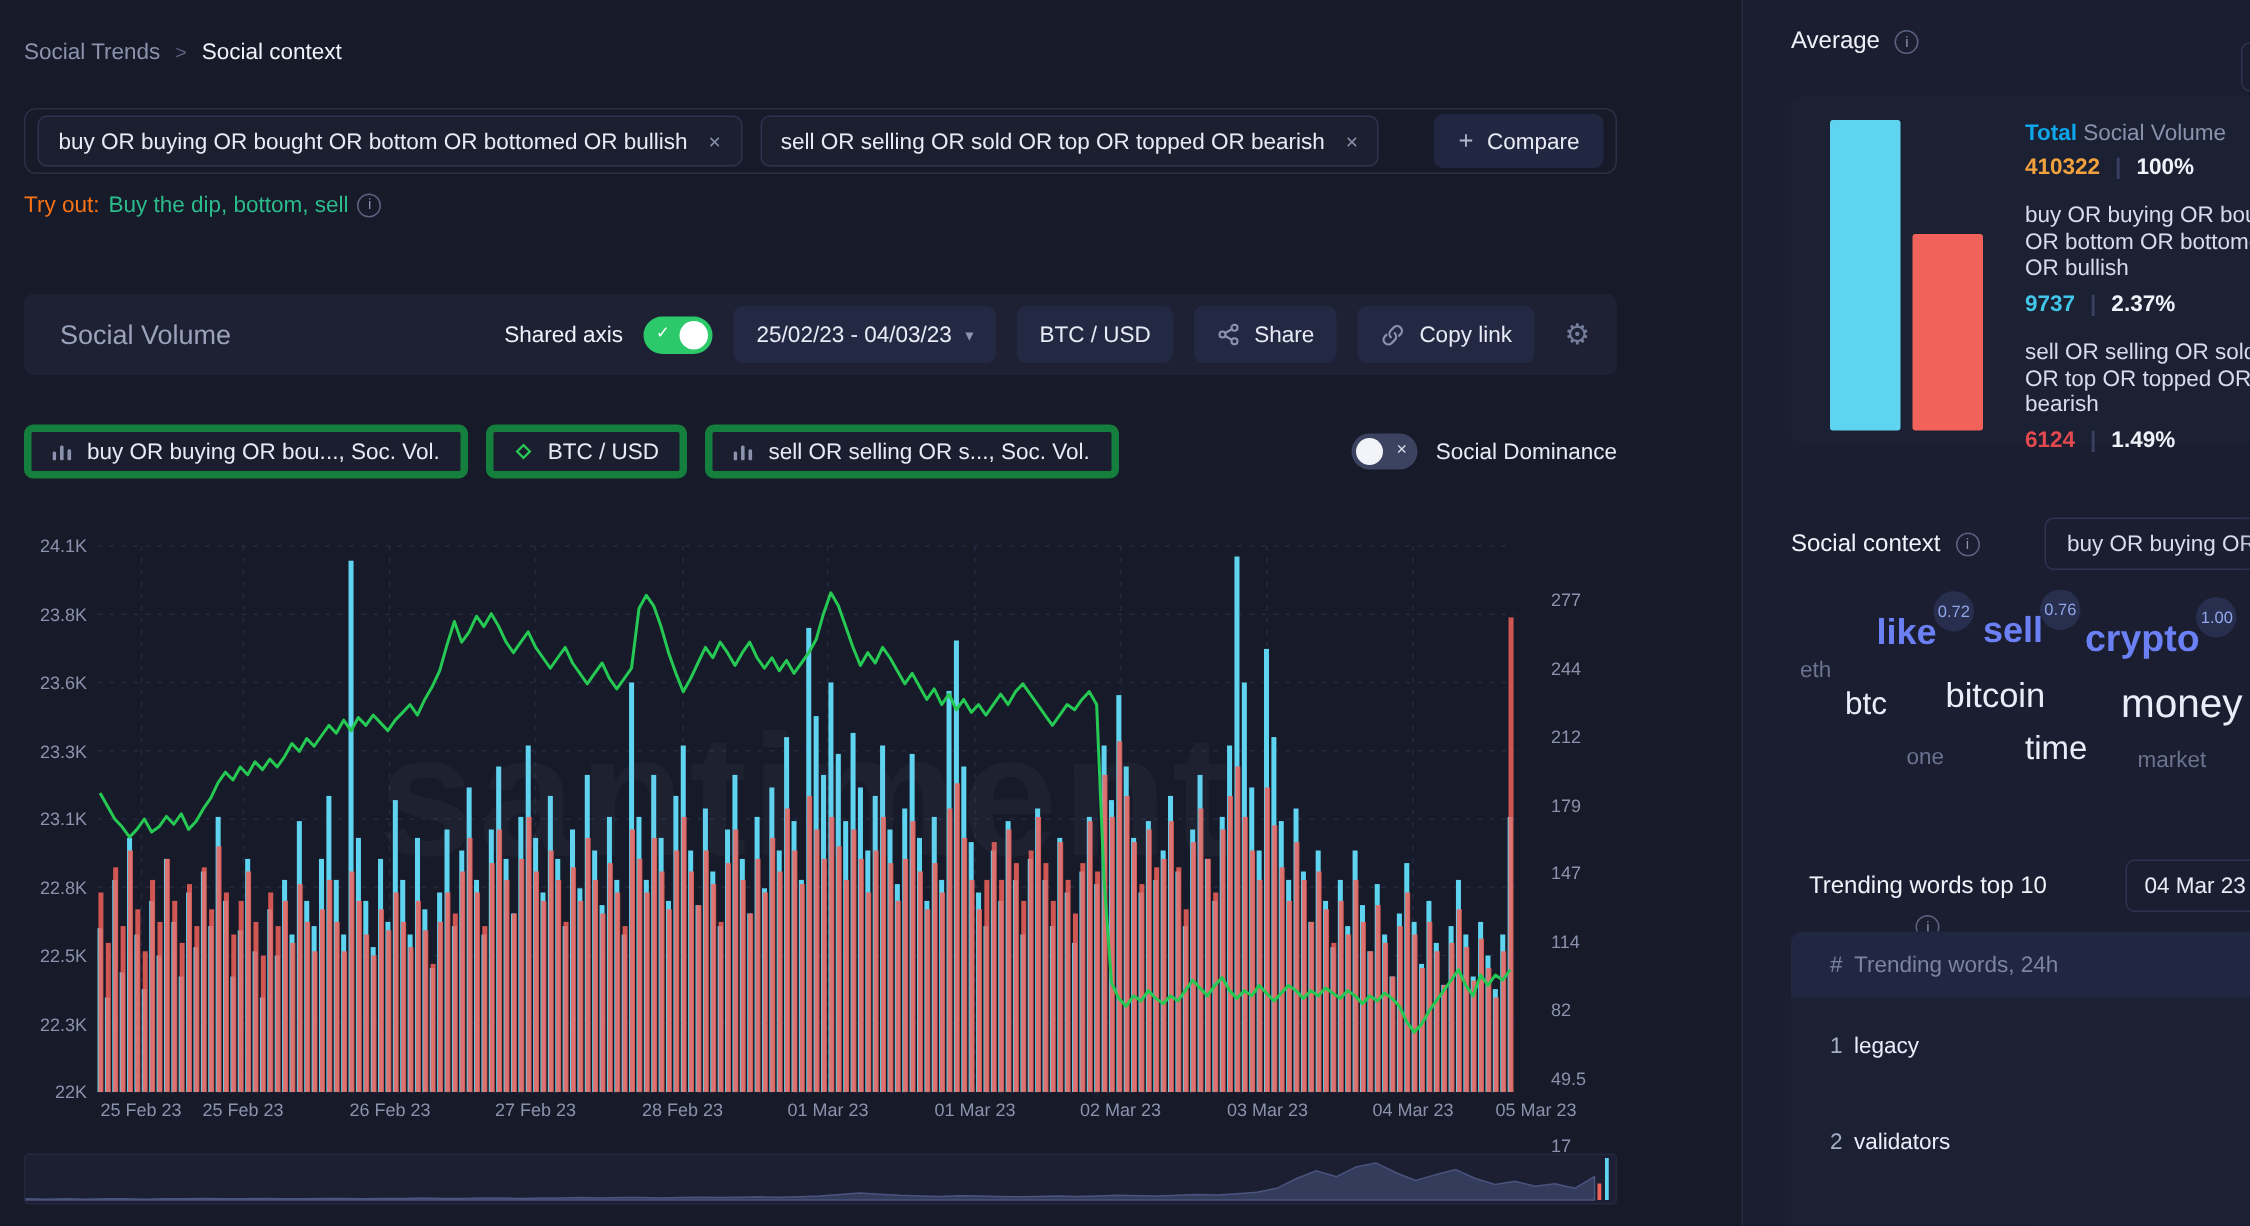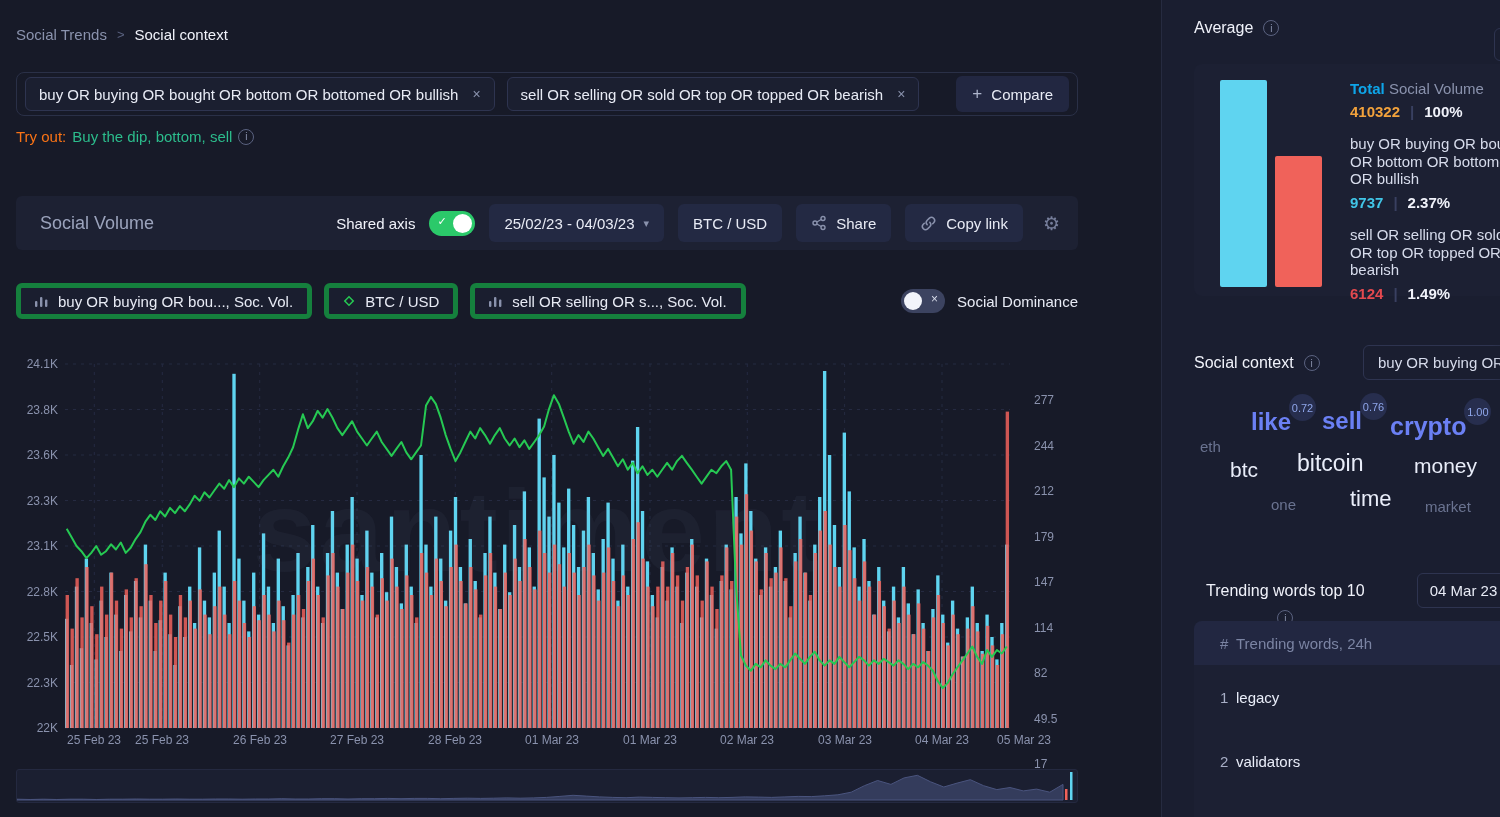--- a/index.html
+++ b/index.html
@@ -737,21 +737,21 @@
   <div class="abs sc-fade"></div>
 
   <div class="abs cloud" id="cloud">
       <div class="cloud-word muted" style="left: 6px; top: 48px; font-size: 15px;">eth</div>
       <div class="cloud-word accent" style="left: 57px; top: 18px; font-size: 24px;">like<span class="badge">0.72</span></div>
       <div class="cloud-word accent" style="left: 128px; top: 17px; font-size: 24px;">sell<span class="badge">0.76</span></div>
       <div class="cloud-word accent" style="left: 196px; top: 22px; font-size: 25px;">crypto<span class="badge">1.00</span></div>
       <div class="cloud-word muted" style="left: 306px; top: 40px; font-size: 15px; text-align: right;">use</div>
       <div class="cloud-word bright" style="left: 36px; top: 68px; font-size: 21px;">btc</div>
       <div class="cloud-word bright" style="left: 103px; top: 60px; font-size: 23px;">bitcoin</div>
-      <div class="cloud-word bright" style="left: 220px; top: 64px; font-size: 21px;">money</div>
+      <div class="cloud-word bright" style="left: 220px; top: 64px; font-size: 27px;">money</div>
       <div class="cloud-word muted" style="left: 77px; top: 106px; font-size: 15px;">one</div>
       <div class="cloud-word bright" style="left: 156px; top: 96px; font-size: 22px;">time</div>
       <div class="cloud-word muted" style="left: 231px; top: 108px; font-size: 15px;">market</div>
     </div>
 
   <div class="abs sb-title tw-title">
     <span>Trending words top 10</span>
     <span class="info-icon"></span>
   </div>
   <div class="abs date-btn">

